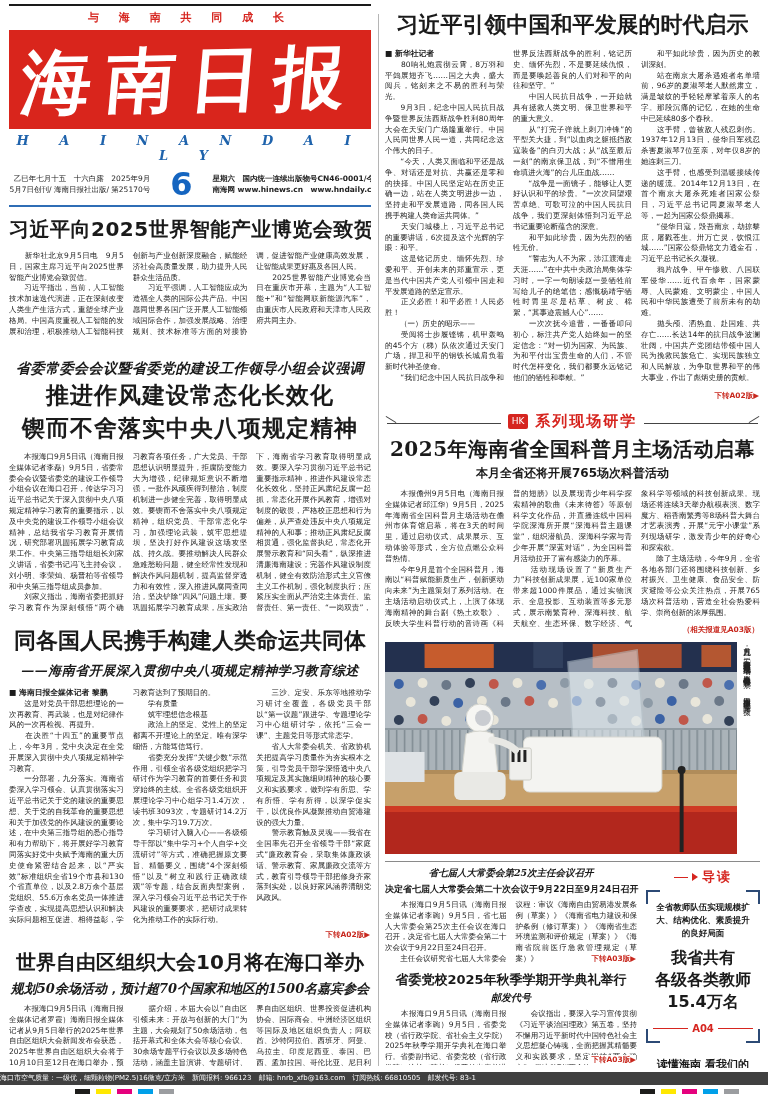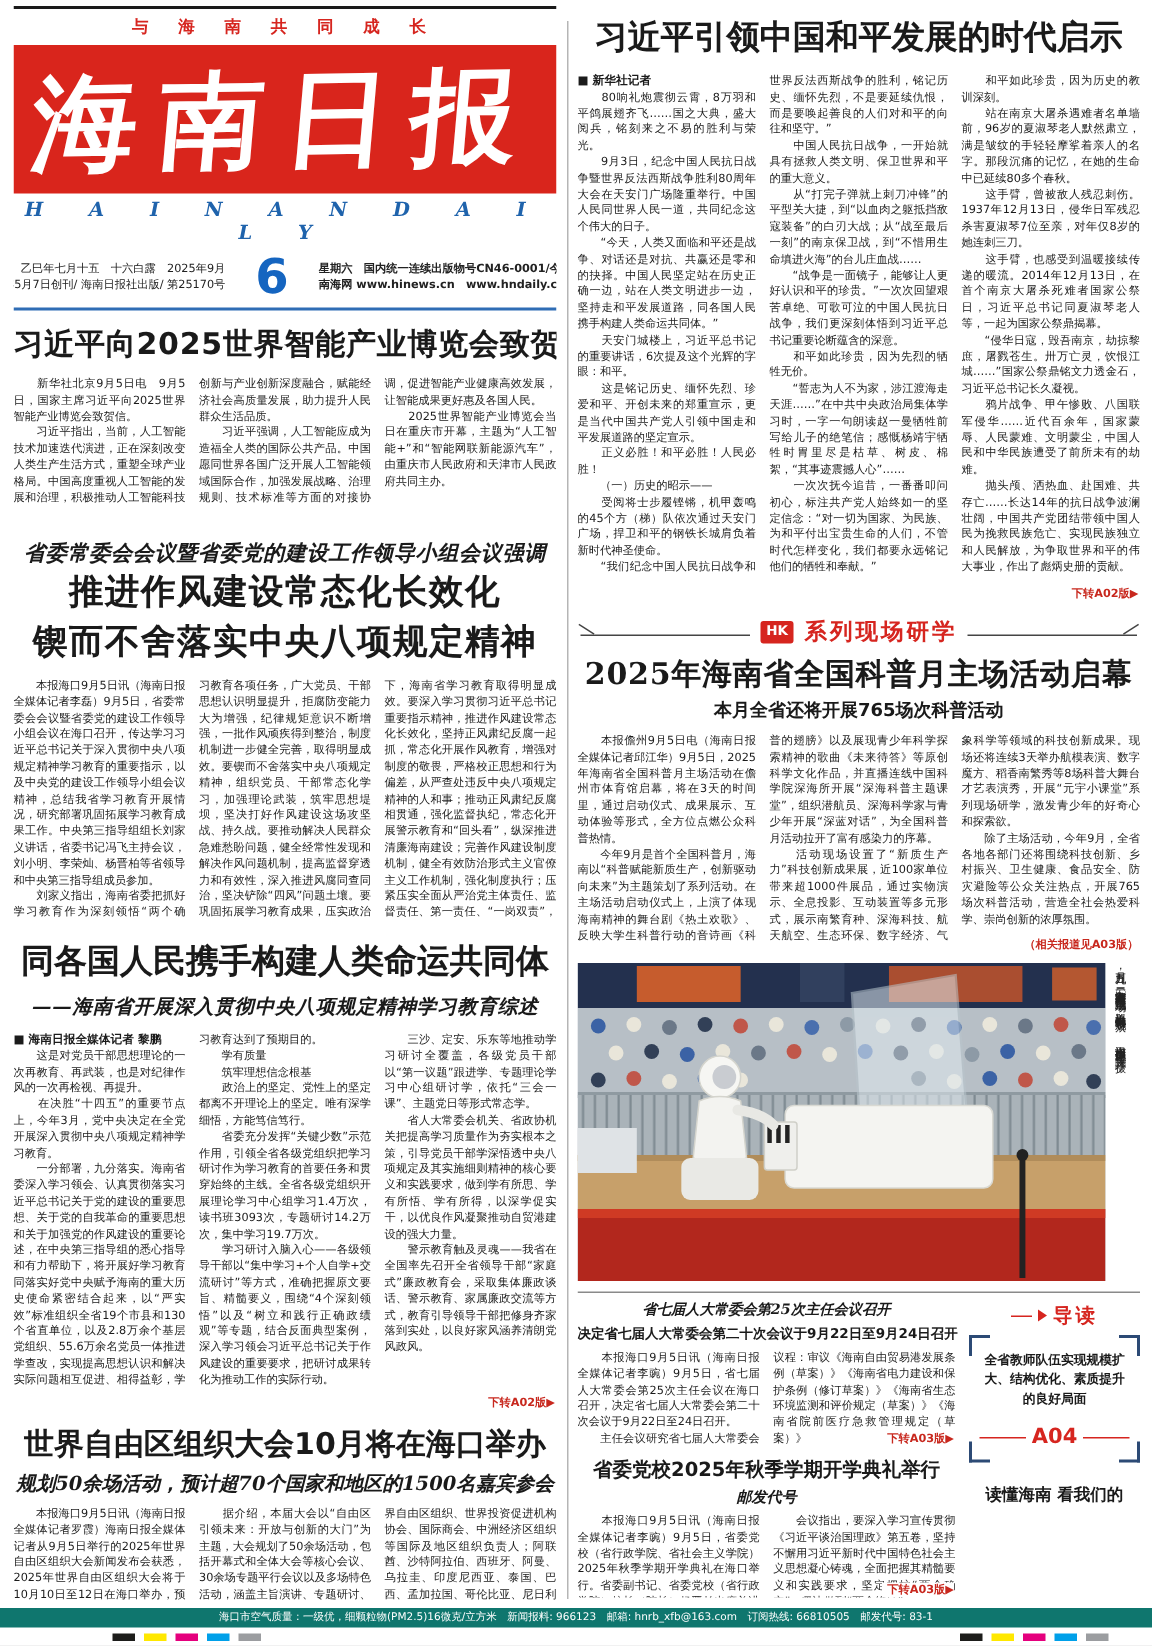--- a/index.html
+++ b/index.html
@@ -58,21 +58,21 @@
 
   
   .a5-headline { font-size:22px; font-weight:900; text-align:center; margin:8px 0 9px; white-space:nowrap; }
   .a5-body { height:352px; }
 
   .sci { margin-top:11px; }
   .sci-badge-row { display:flex; align-items:center; gap:7px; margin:0 2px 5px; }
   .badge-line { flex:1; position:relative; height:1px; background:#444; top:2px; }
   .badge-line.l::before { content:""; position:absolute; left:-2px; top:-4px; width:12px; height:1px; background:#444; transform:rotate(32deg); }
   .badge-line.r::after  { content:""; position:absolute; right:-2px; top:-4px; width:12px; height:1px; background:#444; transform:rotate(-32deg); }
-  .hk-logo { background:#d6251f; color:#fff; font-weight:700; font-size:9px; line-height:1; padding:3px 4px; border-radius:2px; }
+  .hk-logo { background:#d6251f; color:#fff; font-weight:400; font-size:9px; line-height:1; padding:3px 4px; border-radius:2px; }
   .badge-text { color:#d6251f; font-weight:900; font-size:15px; letter-spacing:2px; }
   .sci-headline { font-family:"DejaVu Serif","Liberation Serif",serif; font-weight:900; font-size:20px; text-align:center; white-space:nowrap; letter-spacing:0.5px; }
   .sci-subtitle { font-size:12px; font-weight:900; text-align:center; margin:2px 0 7px; }
   .sci-body { height:146px; }
 
   .photo-row { display:flex; margin-top:7px; }
   .photo-frame { width:352px; height:212px; }
   .photo-frame svg { display:block; width:100%; height:100%; }
   .photo-caption { writing-mode:vertical-rl; font-size:7.5px; line-height:10.5px; height:212px; padding-left:4px; color:#222; letter-spacing:0.5px; }
 
@@ -97,28 +97,28 @@
   .daodu-box { position:relative; padding:11px 7px 9px; text-align:center; }
   .corner { position:absolute; width:12px; height:12px; }
   .c-tl { left:0; top:0; border-left:2px solid #2c4a75; border-top:2px solid #2c4a75; }
   .c-tr { right:0; top:0; border-right:2px solid #2c4a75; border-top:2px solid #2c4a75; }
   .c-bl { left:0; bottom:0; border-left:2px solid #2c4a75; border-bottom:2px solid #2c4a75; }
   .c-br { right:0; bottom:0; border-right:2px solid #2c4a75; border-bottom:2px solid #2c4a75; }
   .daodu-teaser { font-size:8.5px; font-weight:bold; line-height:13px; text-align:center; }
   .daodu-big { font-size:16px; font-weight:900; line-height:22px; margin-top:7px; white-space:pre-line; }
   .daodu-a04-row { display:flex; align-items:center; gap:4px; margin-top:10px; }
   .a04-dash { flex:1; height:1px; background:#d6251f; }
-  .a04-text { color:#d6251f; font-weight:bold; font-size:14px; }
+  .a04-text { color:#d6251f; font-weight:bold; font-size:10px; }
 
   .qr-section { margin-top:14px; text-align:center; }
   .qr-title { font-weight:900; font-size:11px; }
 
   
-  .footer-bar { position:absolute; left:0; top:1072px; width:768px; height:13px; background:#0f766e;
-                color:#fff; font-size:7px; line-height:13px; text-align:center; white-space:nowrap; overflow:hidden; }
+  .footer-bar { position:absolute; left:0; top:1072px; width:768px; height:13px; background:#404040;
+                color:#fff; font-size:7px; line-height:13px; text-align:left; white-space:nowrap; overflow:hidden; }
   .cmyk { position:absolute; top:1089px; display:flex; gap:6px; }
   .cmyk.left { left:75px; } .cmyk.right { left:640px; }
   .cmyk span { width:15px; height:5px; display:block; }
   .ck-k { background:#1d1d1b; } .ck-y { background:#ffe800; } .ck-m { background:#e5007d; } .ck-c { background:#00a0e9; } .ck-g { background:#9b9da0; }
 </style>
 </head>
 <body>
 
 <div class="page">
 
@@ -366,20 +366,23 @@
           <div class="daodu-dash"></div>
           <div class="daodu-arrow"></div>
           <span class="daodu-label">导读</span>
         </div>
         <div class="daodu-box">
           <span class="corner c-tl"></span>
           <span class="corner c-tr"></span>
           <span class="corner c-bl"></span>
           <span class="corner c-br"></span>
           <div class="daodu-teaser">全省教师队伍实现规模扩大、结构优化、素质提升的良好局面</div>
+          <div class="daodu-big">我省共有
+各级各类教师
+15.4万名</div>
           <div class="daodu-a04-row">
             <div class="a04-dash"></div>
             <span class="a04-text">A04</span>
             <div class="a04-dash"></div>
           </div>
         </div>
 
         <div class="qr-section">
           <div class="qr-title">读懂海南 看我们的</div>
 

